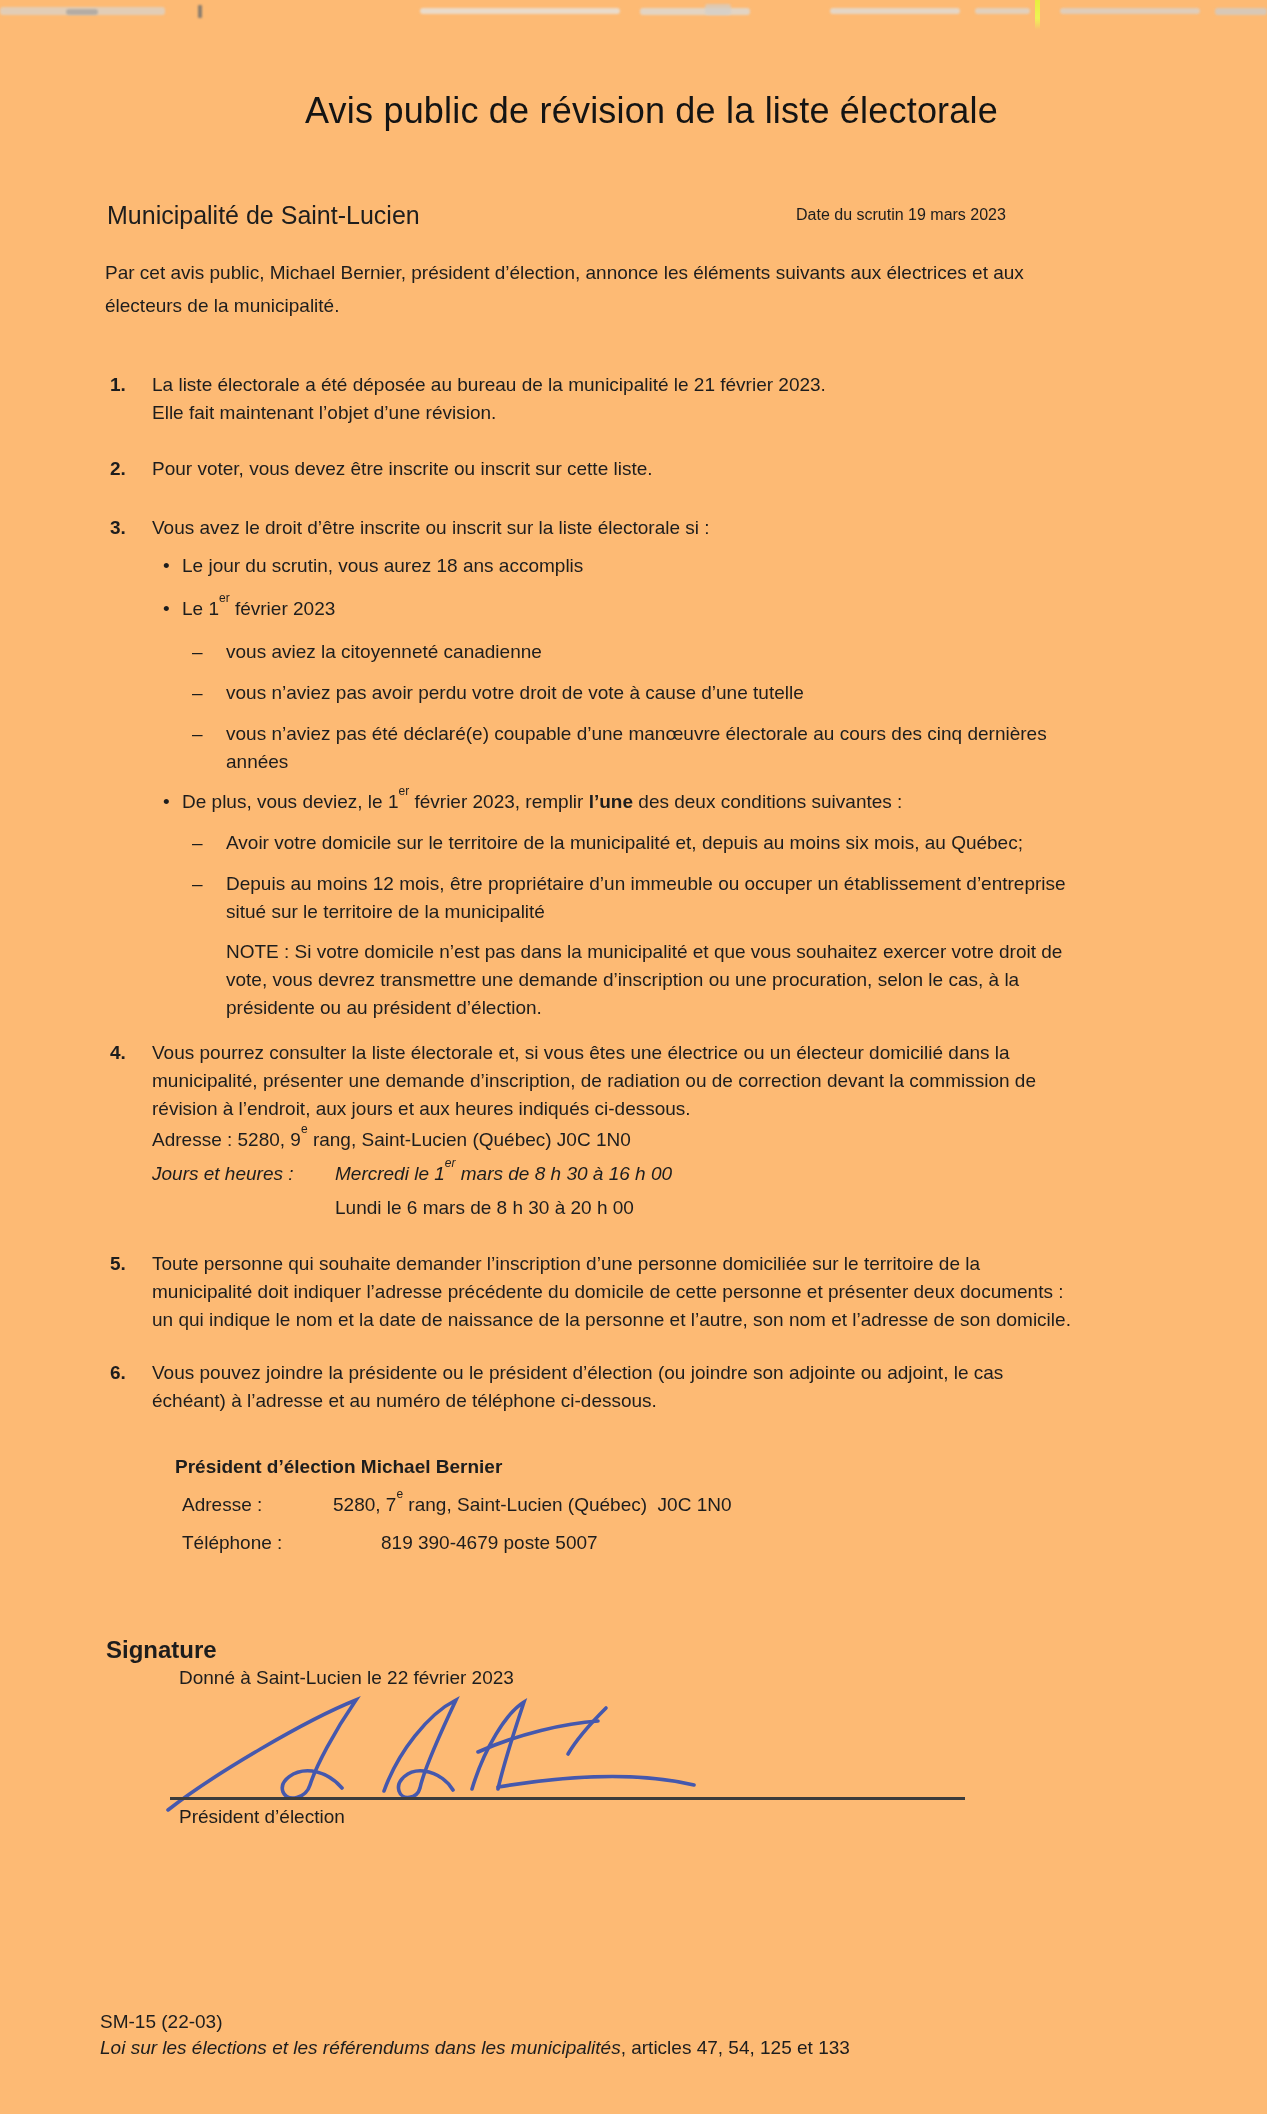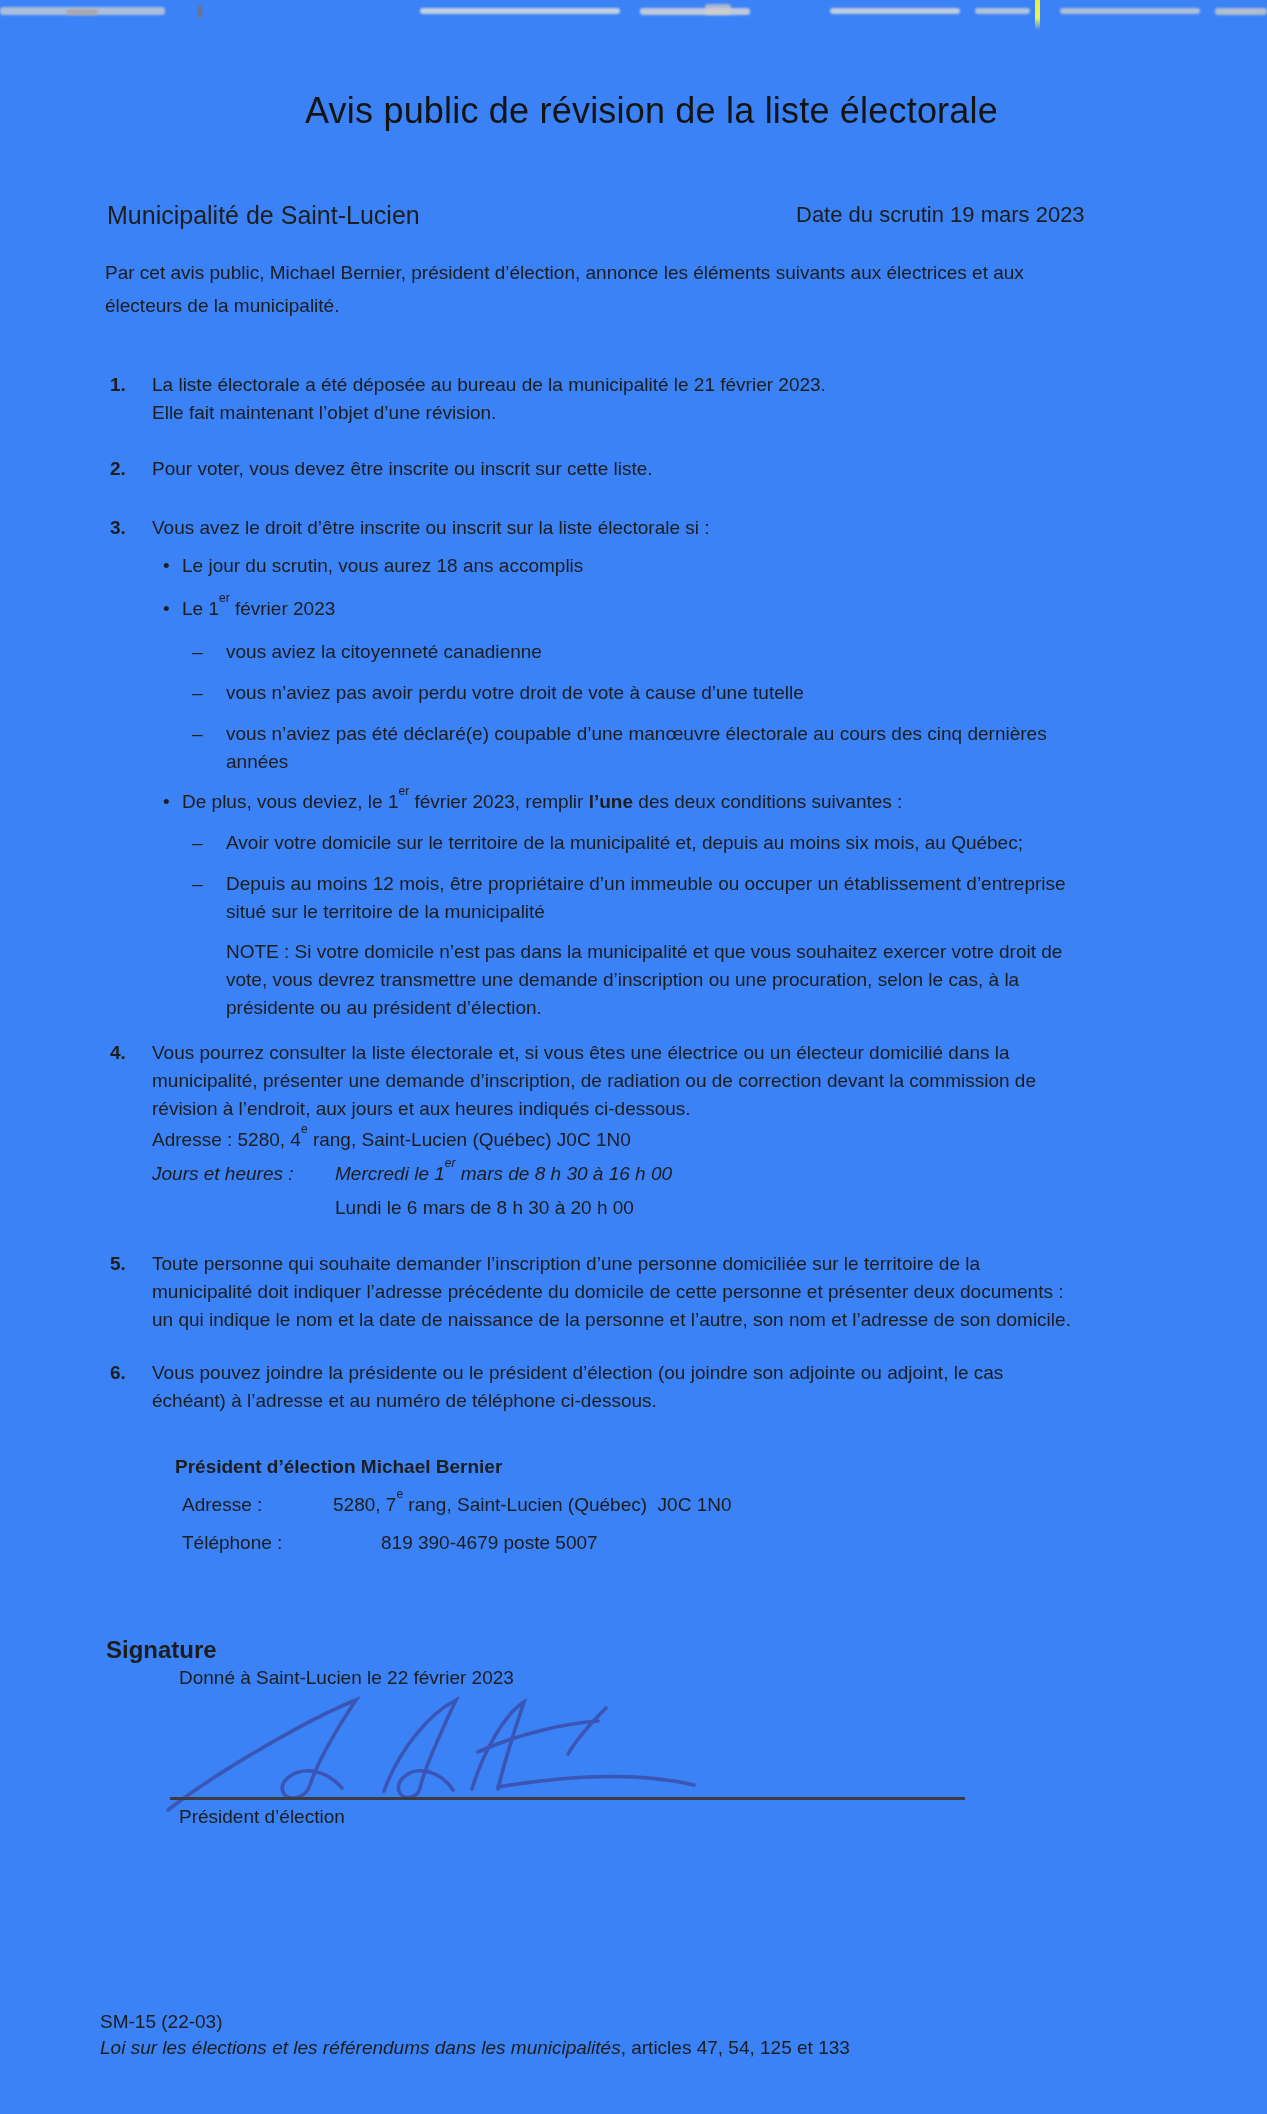--- a/index.html
+++ b/index.html
@@ -1,20 +1,20 @@
 <!DOCTYPE html>
 <html lang="fr"><head>
 <meta charset="utf-8">
 <style>
   html, body { margin: 0; padding: 0; background: #ffffff; }
   .page {
     position: relative;
     width: 1267px;
     height: 2114px;
-    background: #3b82f6;
+    background: #fdba74;
     font-family: "Liberation Sans", "DejaVu Sans", sans-serif;
     color: #1d1d1d;
     overflow: hidden;
   }
   .ml { white-space: pre-line; }
 
   
   .scanband { position: absolute; left: 0; top: 4px; width: 1267px; height: 14px; }
   .smudge { position: absolute; border-radius: 3px; filter: blur(1px); }
   .yellow-mark {
@@ -24,21 +24,21 @@
   }
 
   
   .doc-title {
     position: absolute; top: 89px; left: 0; right: 0;
     text-align: center; transform: translateX(18px);
     font-size: 36px; line-height: 44px; font-weight: 400; color: #141414;
     letter-spacing: 0.2px;
   }
   .muni { position: absolute; top: 199px; left: 107px; font-size: 25px; line-height: 32px; }
-  .scrutin { position: absolute; top: 199px; left: 796px; font-size: 22px; line-height: 32px; }
+  .scrutin { position: absolute; top: 199px; left: 796px; font-size: 16px; line-height: 32px; }
 
   
   .block { position: absolute; font-size: 19px; line-height: 28px; }
   .intro { top: 256px; left: 105px; width: 1030px; line-height: 33px; }
 
   .item { display: flex; left: 110px; width: 1095px; }
   .num { flex: none; width: 42px; font-weight: 700; }
   .itxt { flex: 1; }
 
   .brow { display: flex; padding-left: 11px; }
@@ -162,21 +162,21 @@
 présidente ou au président d’élection.</div>
     </div>
   </div>
 
   <div class="block item" style="top:1039px">
     <div class="num">4.</div>
     <div class="itxt">
       <div class="ml">Vous pourrez consulter la liste électorale et, si vous êtes une électrice ou un électeur domicilié dans la
 municipalité, présenter une demande d’inscription, de radiation ou de correction devant la commission de
 révision à l’endroit, aux jours et aux heures indiqués ci-dessous.</div>
-      <div class="addr-line"><span>Adresse : 5280, 4</span><sup class="sp">e</sup><span> rang, Saint-Lucien (Québec) J0C 1N0</span></div>
+      <div class="addr-line"><span>Adresse : 5280, 9</span><sup class="sp">e</sup><span> rang, Saint-Lucien (Québec) J0C 1N0</span></div>
       <div class="jrow">
         <div class="jlabel">Jours et heures :</div>
         <div><span>Mercredi le 1</span><sup class="sp">er</sup><span> mars de 8 h 30 à 16 h 00</span></div>
       </div>
       <div class="lundi">Lundi le 6 mars de 8 h 30 à 20 h 00</div>
     </div>
   </div>
 
   <div class="block item" style="top:1250px">
     <div class="num">5.</div>

